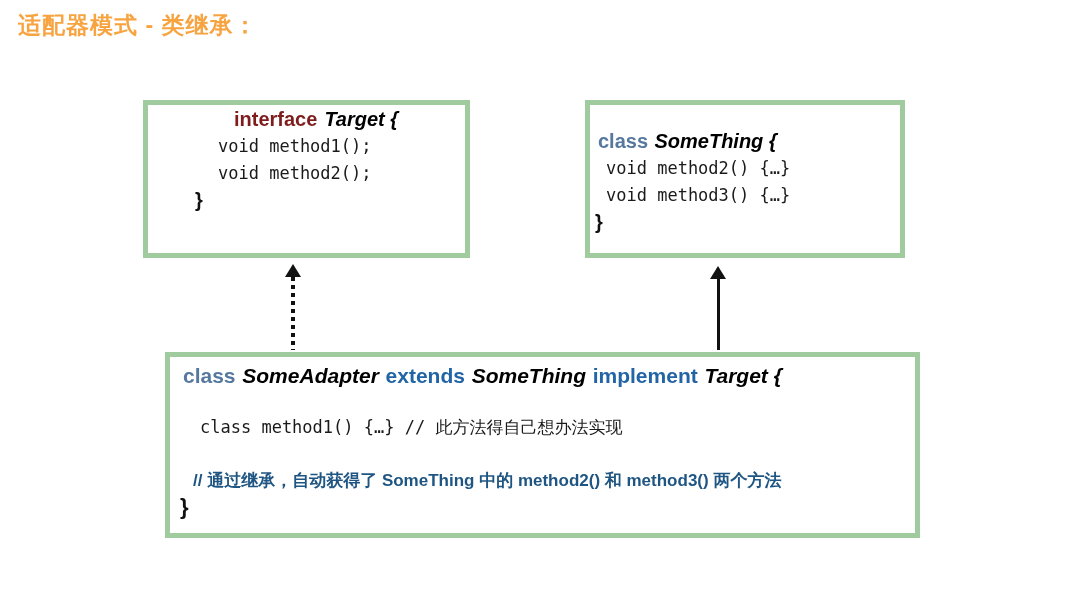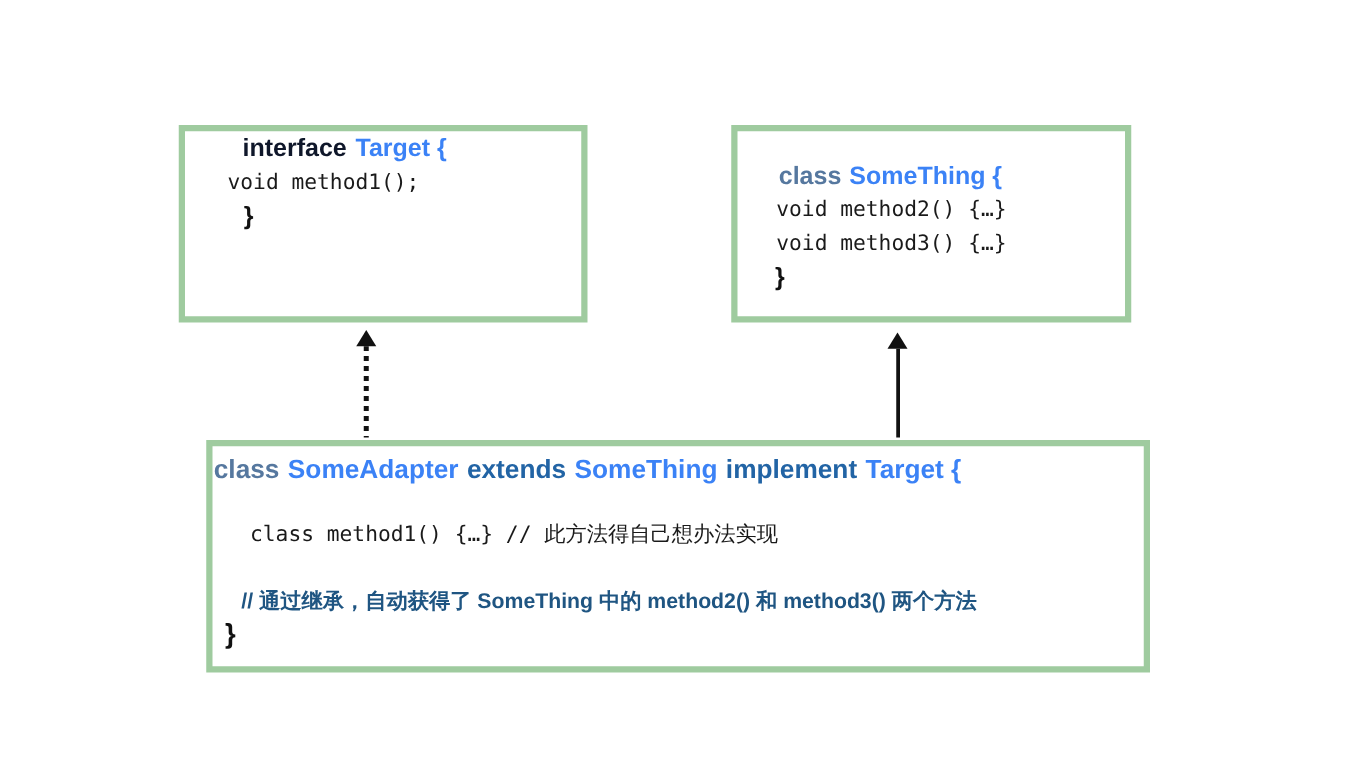--- a/index.html
+++ b/index.html
@@ -25,48 +25,48 @@
     color: #F7A440;
     letter-spacing: 1px;
   }
   .codebox {
     position: absolute;
     border: 5px solid #9FCB9F;
     background: #ffffff;
     box-sizing: border-box;
   }
   .box-target   { left: 143px; top: 100px; width: 327px; height: 158px; }
-  .box-something{ left: 585px; top: 100px; width: 320px; height: 158px; padding-left: 25px; }
+  .box-something{ left: 585px; top: 100px; width: 320px; height: 158px; }
   .box-adapter  { left: 165px; top: 352px; width: 755px; height: 186px; }
 
   .box-header {
     font-size: 20px;
     font-weight: bold;
     color: #111111;
     white-space: nowrap;
   }
   .box-target .box-header    { margin: 3px 0 2px 46px; }
   .box-something .box-header { margin: 25px 0 2px 8px; }
-  .box-adapter .box-header   { margin: 7px 0 0 1px; font-size: 21px; }
+  .box-adapter .box-header   { margin: 7px 0 0 13px; font-size: 21px; }
 
-  .kw-bright { color: #0f172a; margin-right: 0.35em; }
+  .kw-bright { color: #7f1d1d; margin-right: 0.35em; margin-left: 40px; }
   .kw-steel  { color: #56789F; margin-right: 0.32em; }
   .kw-med    { color: #2264A5; margin-right: 0.32em; }
-  .hdr-black { color: #3b82f6; margin-right: 0.32em; }
+  .hdr-black { color: #000000; margin-right: 0.32em; font-style: italic; }
   .hdr-black:last-child { margin-right: 0; }
 
   .code-line {
     font-family: "DejaVu Sans Mono", monospace;
     font-size: 17px;
     color: #1A1A1A;
     line-height: 27px;
     white-space: nowrap;
   }
-  .box-target .code-line    { margin-left: 34px; }
-  .box-something .code-line { margin-left: 6px; }
+  .box-target .code-line    { margin-left: 70px; }
+  .box-something .code-line { margin-left: 16px; }
 
   .close-brace {
     font-size: 20px;
     font-weight: bold;
     color: #111111;
     line-height: 26px;
   }
   .box-target .close-brace    { margin-left: 47px; }
   .box-something .close-brace { margin-left: 5px; }
   .box-adapter .close-brace   { margin: 2px 0 0 10px; font-size: 22px; }
@@ -108,26 +108,28 @@
     width: 3px; height: 71px;
     margin: 0 auto;
     background: #111111;
   }
 </style>
 </head>
 <body>
 
 <div class="canvas">
 
+  <h1 class="title">适配器模式 - 类继承：</h1>
 
   <div class="codebox box-target">
     <div class="box-header">
       <span class="kw-bright">interface</span><span class="hdr-black">Target {</span>
     </div>
     <div class="code-line">void method1();</div>
+    <div class="code-line">void method2();</div>
     <div class="close-brace">}</div>
   </div>
 
   <div class="codebox box-something">
     <div class="box-header">
       <span class="kw-steel">class</span><span class="hdr-black">SomeThing {</span>
     </div>
     <div class="code-line">void method2() {…}</div>
     <div class="code-line">void method3() {…}</div>
     <div class="close-brace">}</div>

